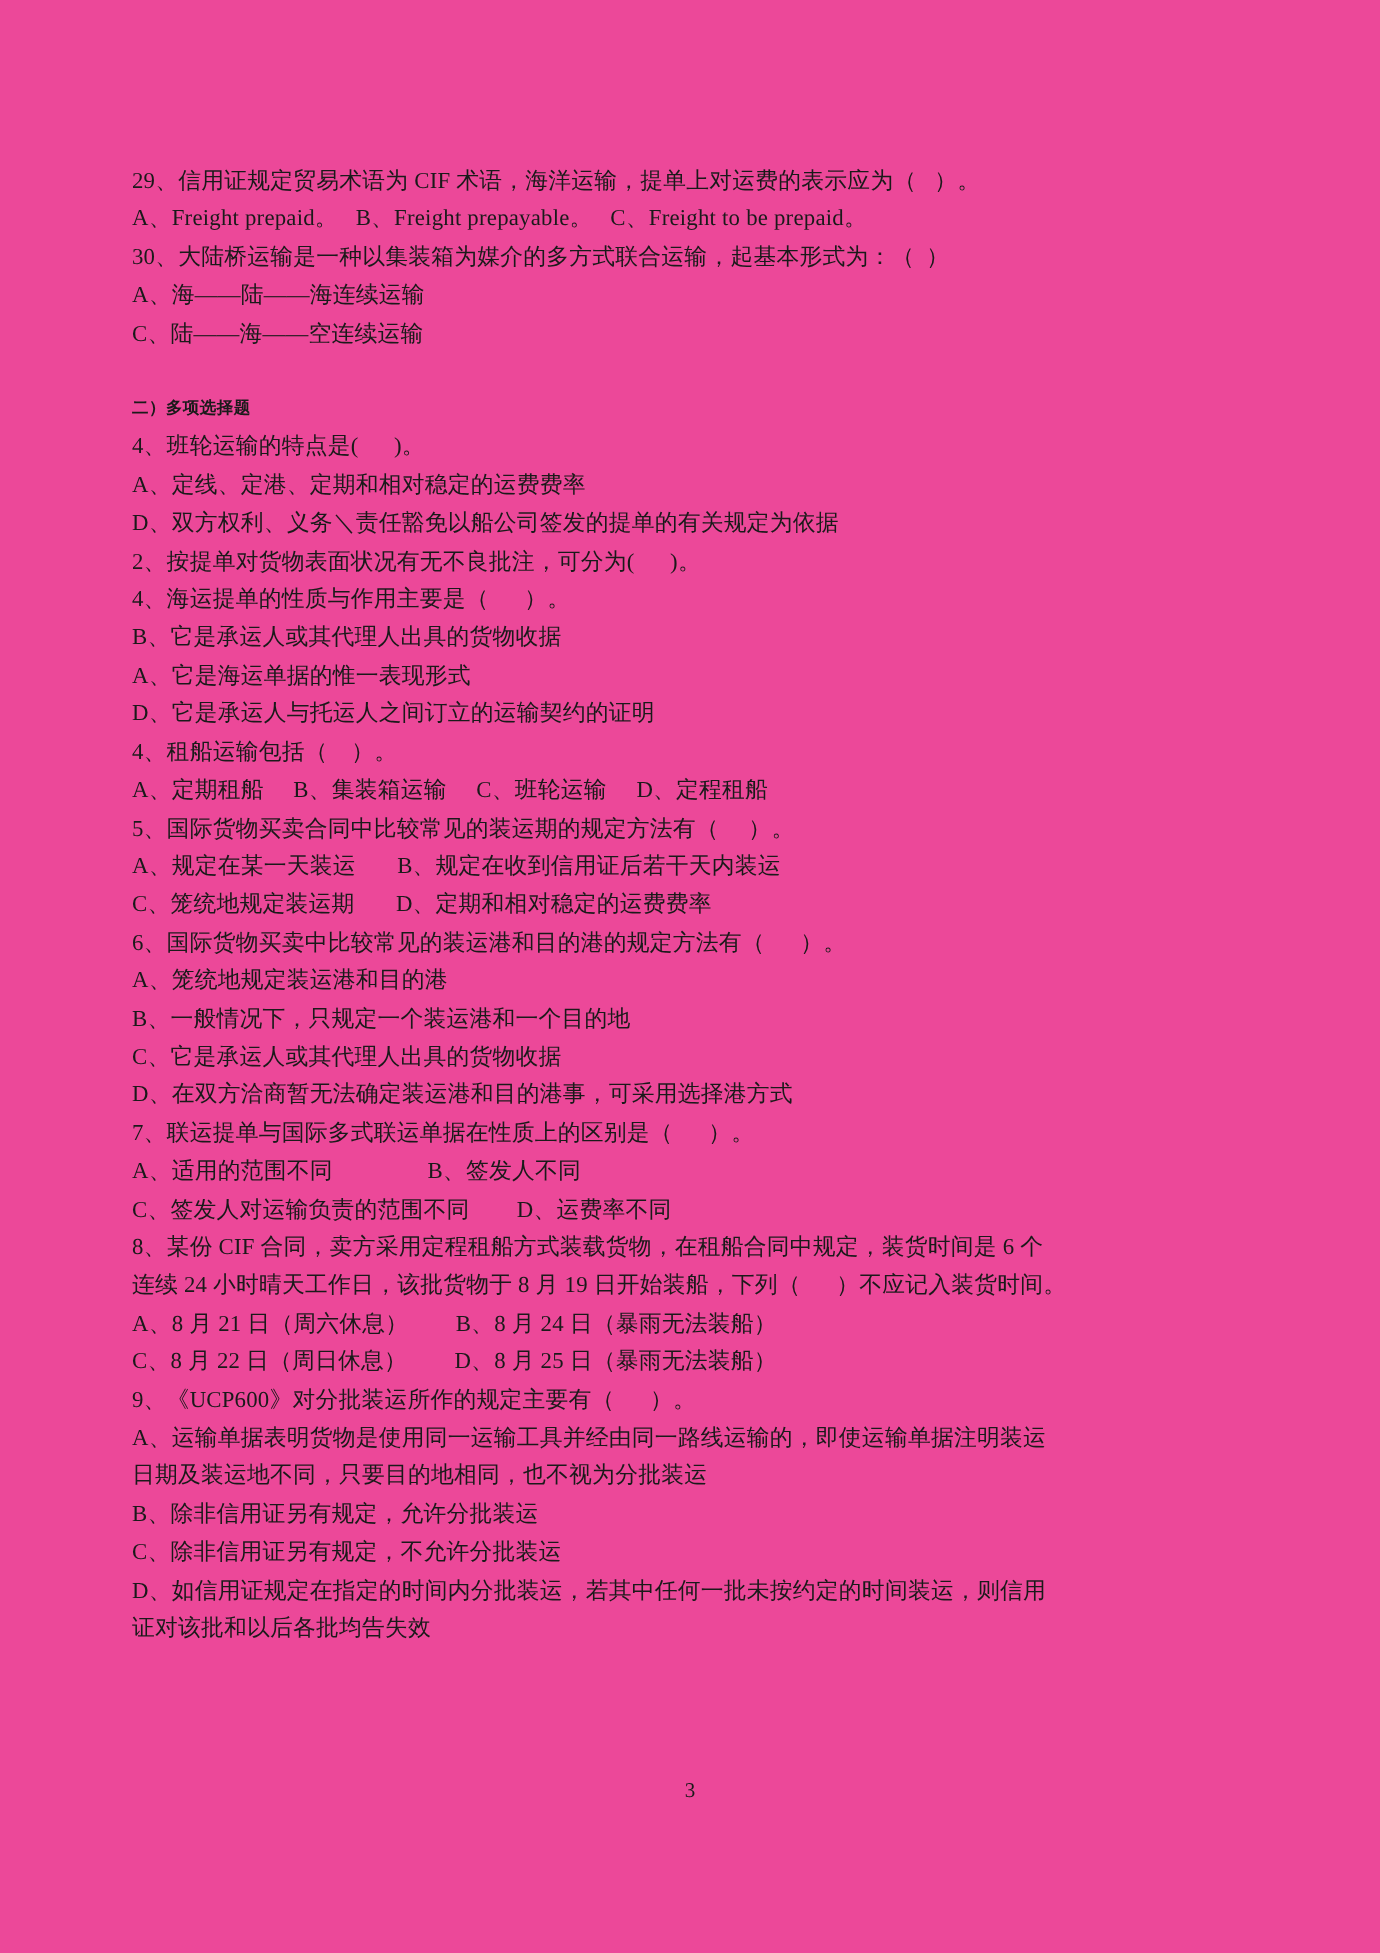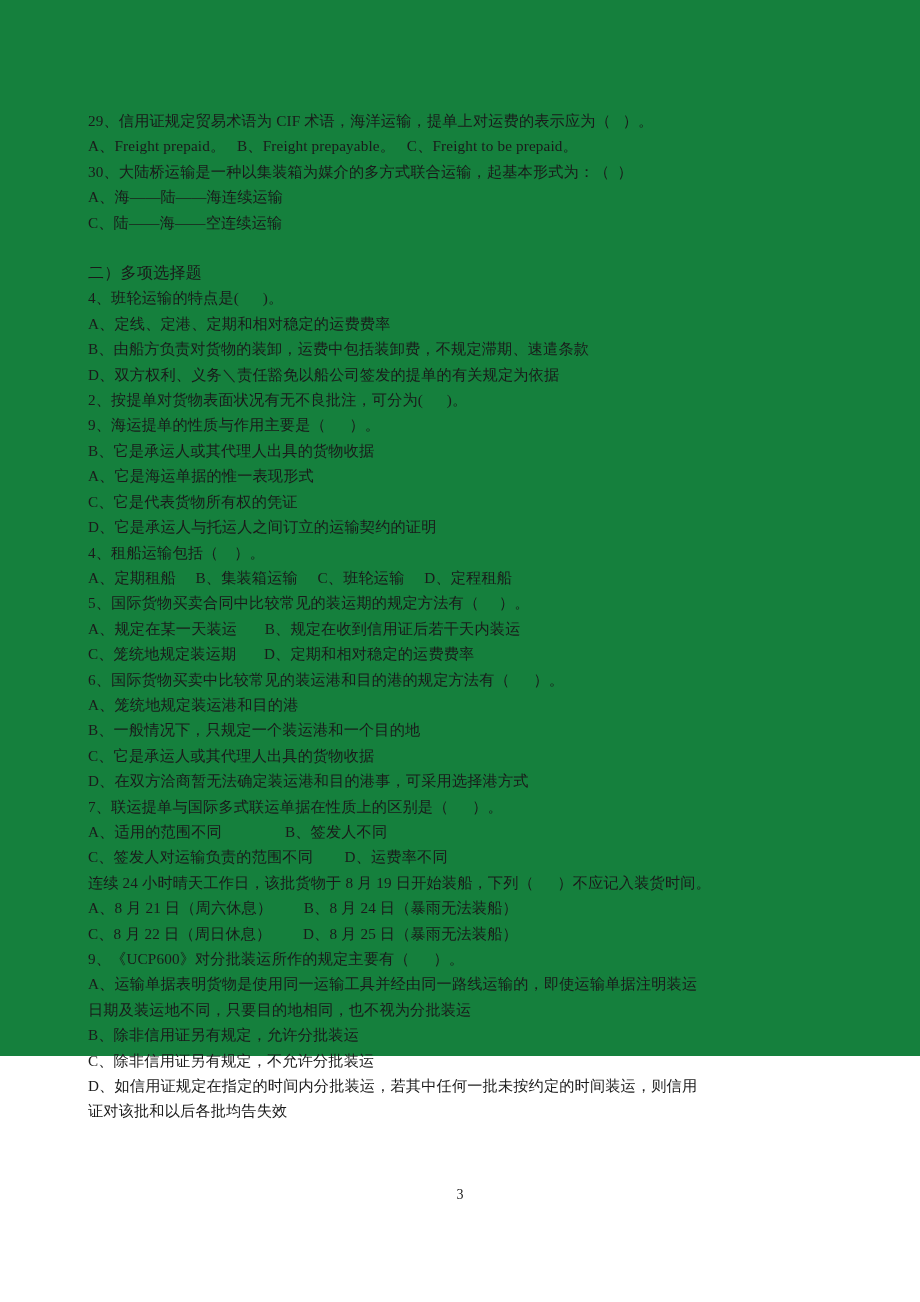--- a/index.html
+++ b/index.html
@@ -11,45 +11,45 @@
   body {
     width: 920px;
     height: 1302px;
     font-family: "Liberation Serif", "DejaVu Serif", serif;
     color: #1a1a1a;
     -webkit-font-smoothing: antialiased;
   }
   .page {
     position: relative;
     width: 920px;
-    height: 1056px;
-    background: #15803d;
+    height: 1302px;
+    background: #ec4899;
     box-sizing: border-box;
   }
   .content {
     position: absolute;
     left: 88px;
     top: 108px;
     width: 748px;
   }
   .line {
     font-size: 15.2px;
     line-height: 25.4px;
     white-space: pre-wrap;
     letter-spacing: 0.15px;
     text-align: justify;
     text-justify: inter-ideograph;
   }
   .spacer {
     height: 25px;
   }
   .heading {
-    font-size: 16px;
+    font-size: 11px;
     line-height: 25.4px;
-    font-weight: normal;
+    font-weight: bold;
     letter-spacing: 0.3px;
   }
   .pagenum {
     position: absolute;
     left: 0;
     top: 1186px;
     width: 920px;
     text-align: center;
     font-size: 14px;
     line-height: 18px;
@@ -63,41 +63,40 @@
   <div class="content" id="content">
       <div class="line">29、信用证规定贸易术语为 CIF 术语，海洋运输，提单上对运费的表示应为（   ）。</div>
       <div class="line">A、Freight prepaid。   B、Freight prepayable。   C、Freight to be prepaid。</div>
       <div class="line">30、大陆桥运输是一种以集装箱为媒介的多方式联合运输，起基本形式为：（  ）</div>
       <div class="line">A、海——陆——海连续运输</div>
       <div class="line">C、陆——海——空连续运输</div>
       <div class="spacer"></div>
       <div class="heading">二）多项选择题</div>
       <div class="line">4、班轮运输的特点是(      )。</div>
       <div class="line">A、定线、定港、定期和相对稳定的运费费率</div>
-      <div class="line">B、由船方负责对货物的装卸，运费中包括装卸费，不规定滞期、速遣条款</div>
       <div class="line">D、双方权利、义务＼责任豁免以船公司签发的提单的有关规定为依据</div>
       <div class="line">2、按提单对货物表面状况有无不良批注，可分为(      )。</div>
-      <div class="line">9、海运提单的性质与作用主要是（      ）。</div>
+      <div class="line">4、海运提单的性质与作用主要是（      ）。</div>
       <div class="line">B、它是承运人或其代理人出具的货物收据</div>
       <div class="line">A、它是海运单据的惟一表现形式</div>
-      <div class="line">C、它是代表货物所有权的凭证</div>
       <div class="line">D、它是承运人与托运人之间订立的运输契约的证明</div>
       <div class="line">4、租船运输包括（    ）。</div>
       <div class="line">A、定期租船     B、集装箱运输     C、班轮运输     D、定程租船</div>
       <div class="line">5、国际货物买卖合同中比较常见的装运期的规定方法有（     ）。</div>
       <div class="line">A、规定在某一天装运       B、规定在收到信用证后若干天内装运</div>
       <div class="line">C、笼统地规定装运期       D、定期和相对稳定的运费费率</div>
       <div class="line">6、国际货物买卖中比较常见的装运港和目的港的规定方法有（      ）。</div>
       <div class="line">A、笼统地规定装运港和目的港</div>
       <div class="line">B、一般情况下，只规定一个装运港和一个目的地</div>
       <div class="line">C、它是承运人或其代理人出具的货物收据</div>
       <div class="line">D、在双方洽商暂无法确定装运港和目的港事，可采用选择港方式</div>
       <div class="line">7、联运提单与国际多式联运单据在性质上的区别是（      ）。</div>
       <div class="line">A、适用的范围不同                B、签发人不同</div>
       <div class="line">C、签发人对运输负责的范围不同        D、运费率不同</div>
+      <div class="line">8、某份 CIF 合同，卖方采用定程租船方式装载货物，在租船合同中规定，装货时间是 6 个</div>
       <div class="line">连续 24 小时晴天工作日，该批货物于 8 月 19 日开始装船，下列（      ）不应记入装货时间。</div>
       <div class="line">A、8 月 21 日（周六休息）        B、8 月 24 日（暴雨无法装船）</div>
       <div class="line">C、8 月 22 日（周日休息）        D、8 月 25 日（暴雨无法装船）</div>
       <div class="line">9、《UCP600》对分批装运所作的规定主要有（      ）。</div>
       <div class="line">A、运输单据表明货物是使用同一运输工具并经由同一路线运输的，即使运输单据注明装运</div>
       <div class="line">日期及装运地不同，只要目的地相同，也不视为分批装运</div>
       <div class="line">B、除非信用证另有规定，允许分批装运</div>
       <div class="line">C、除非信用证另有规定，不允许分批装运</div>
       <div class="line">D、如信用证规定在指定的时间内分批装运，若其中任何一批未按约定的时间装运，则信用</div>
       <div class="line">证对该批和以后各批均告失效</div>

